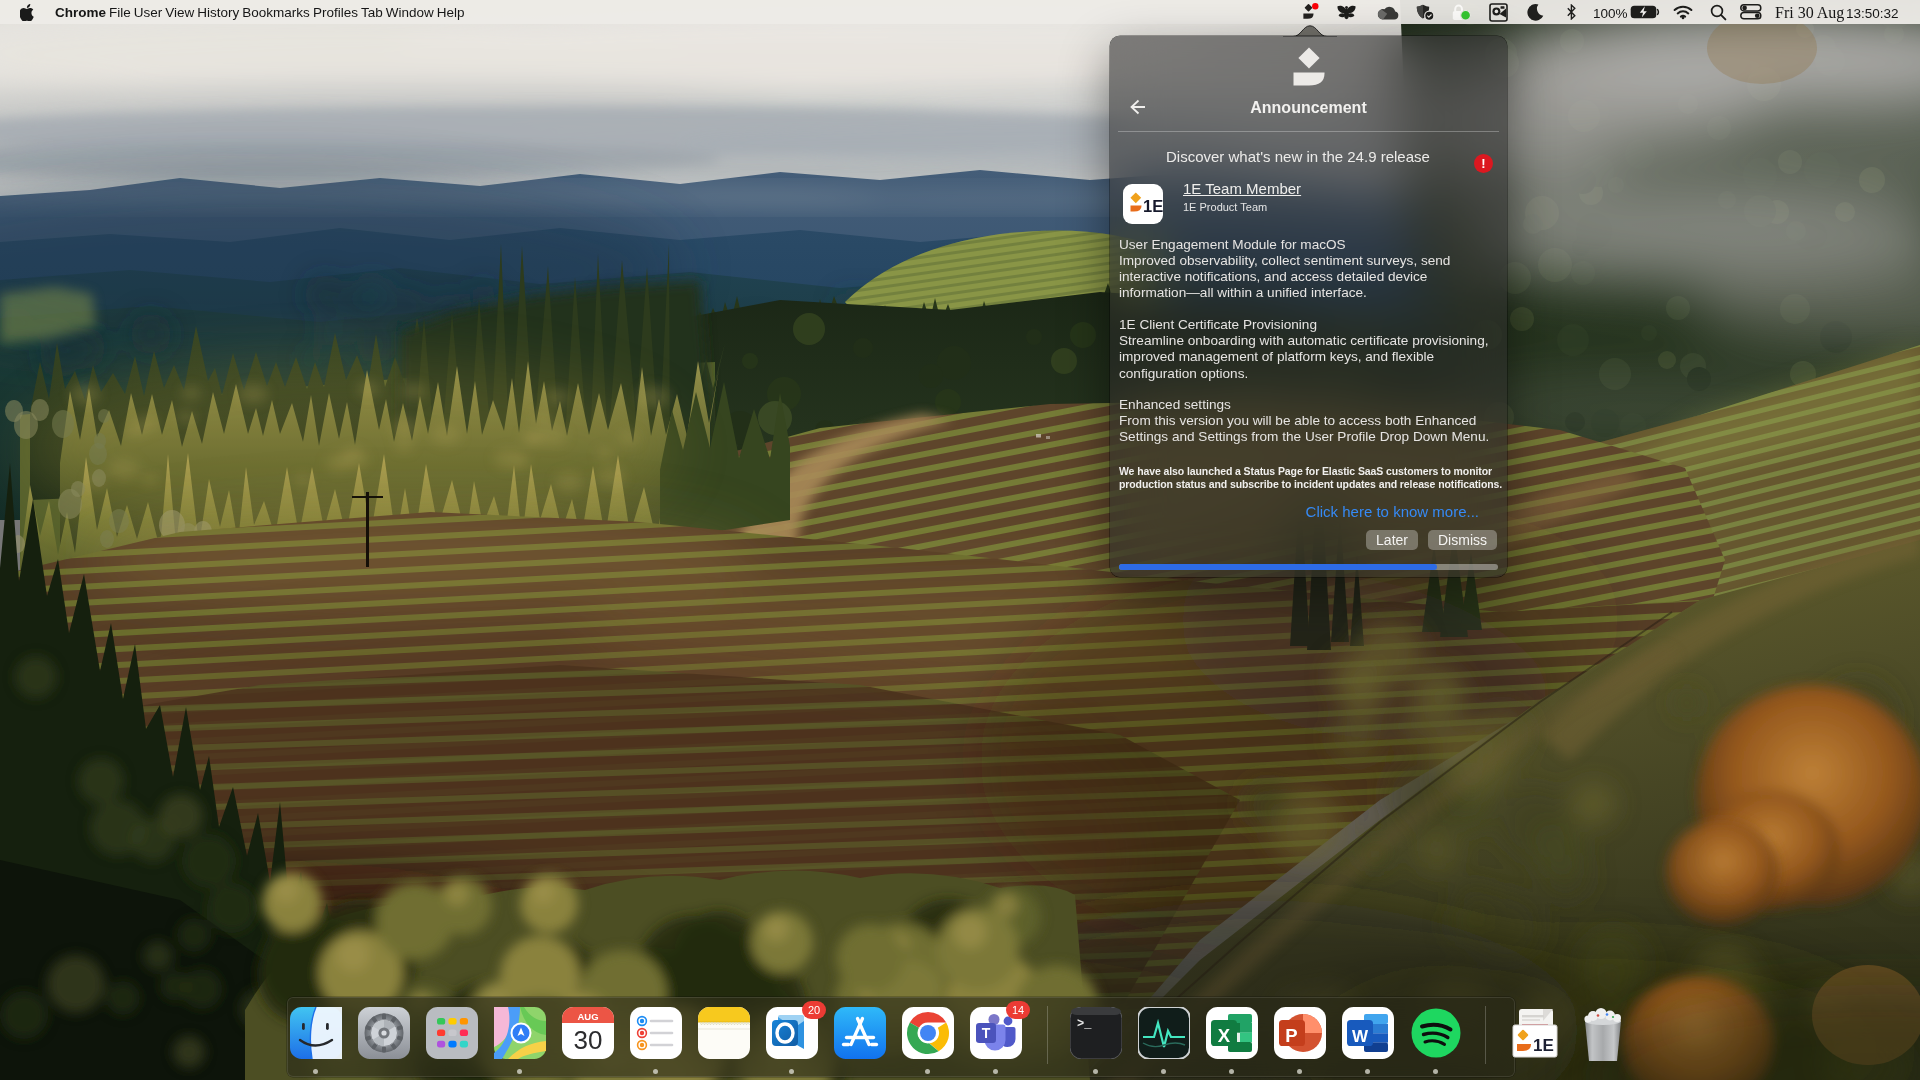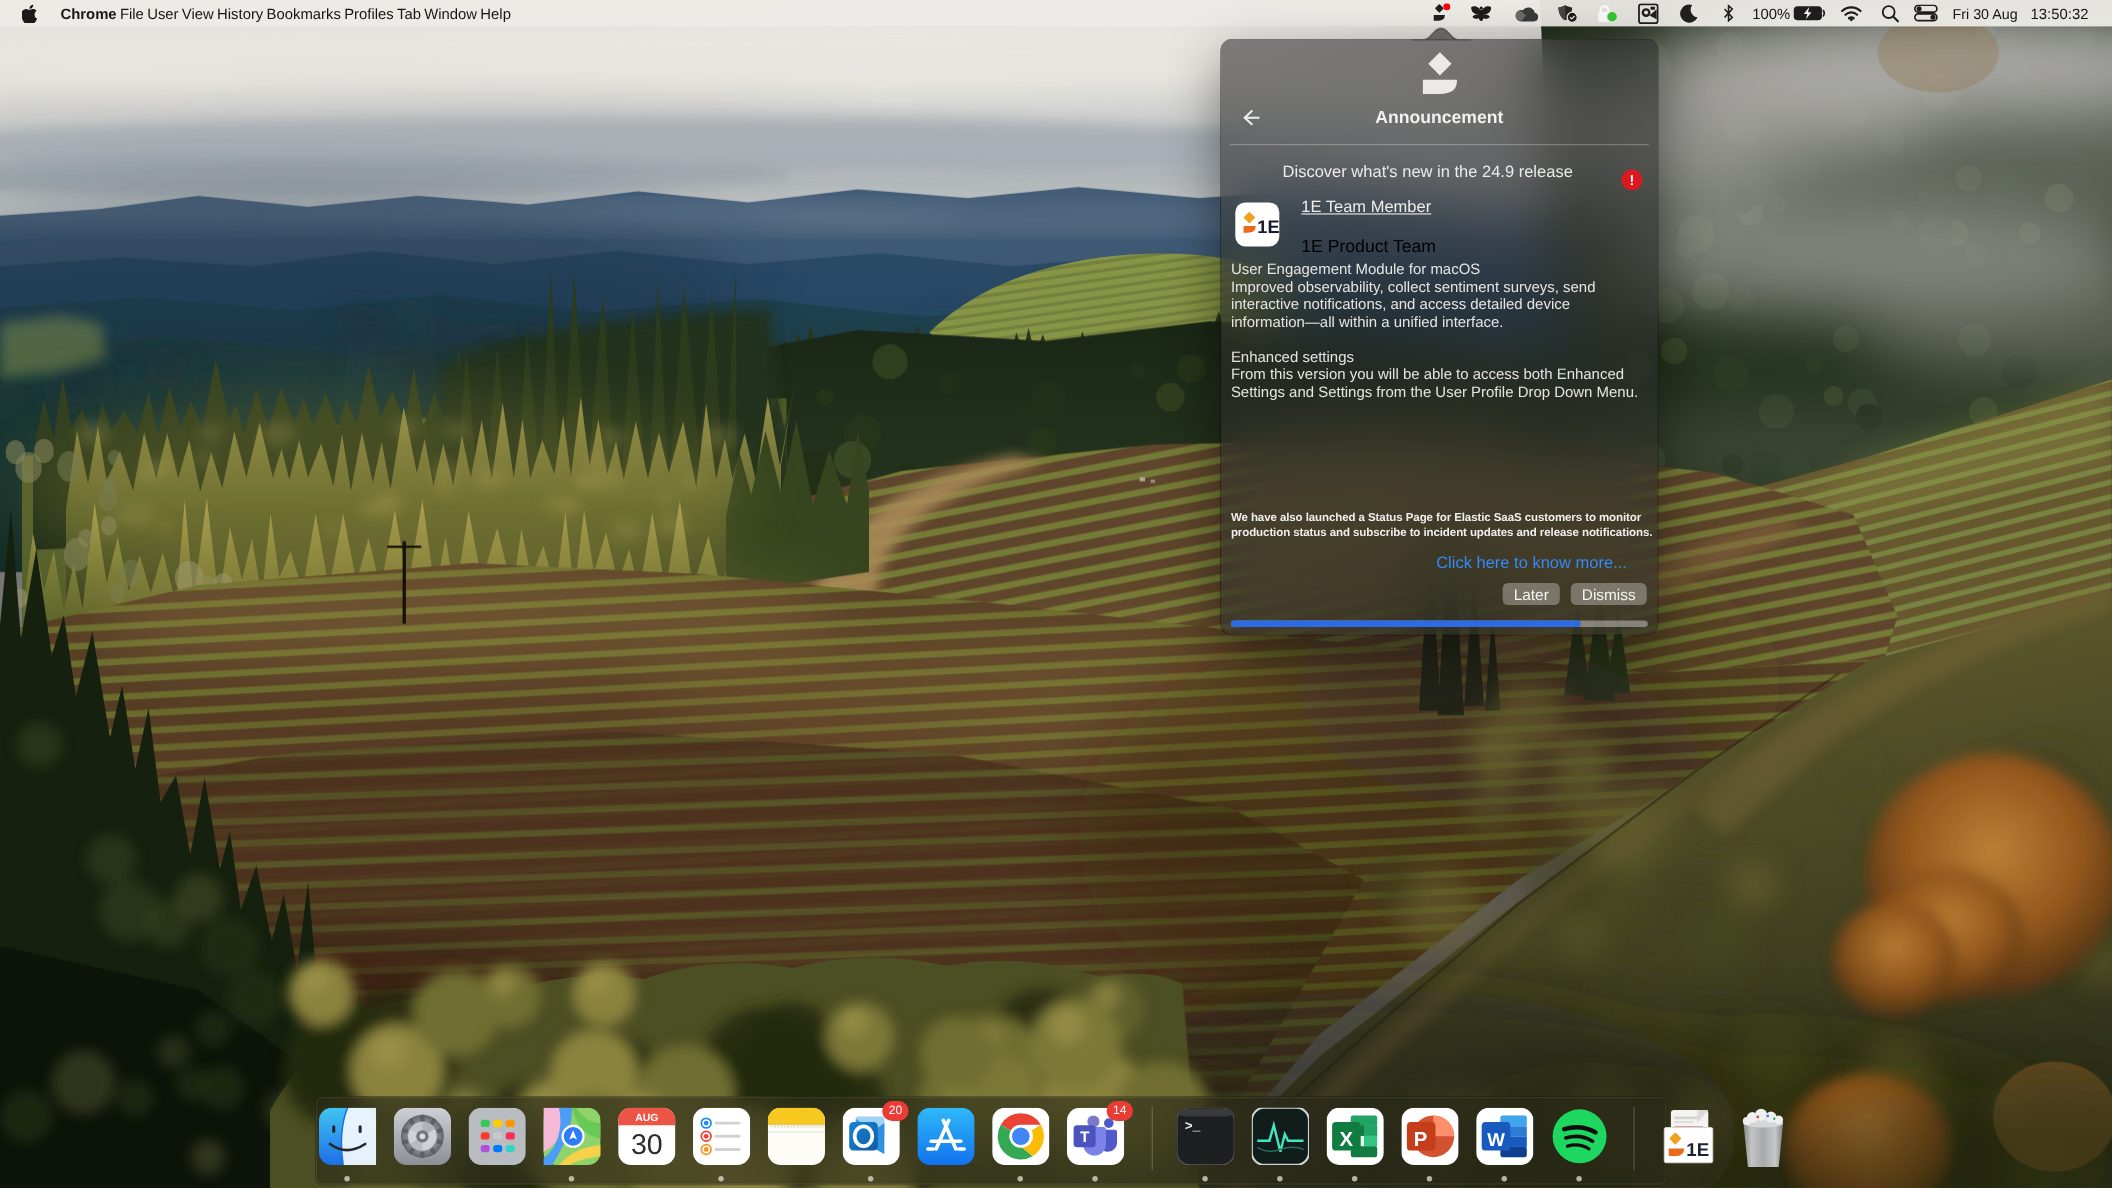--- a/index.html
+++ b/index.html
@@ -16,21 +16,21 @@
 box-shadow:0 0 0 0.5px rgba(0,0,0,0.65), 0 18px 50px rgba(0,0,0,0.45);color:#e9e7e5;}
 #panel .logo{position:absolute;left:0;right:0;top:11px;display:flex;justify-content:center;}
 #panel .title{position:absolute;top:63px;left:0;right:0;text-align:center;font-size:16px;font-weight:bold;color:#f2f1ef;}
 #panel .back{position:absolute;top:61px;left:16px;width:20px;height:20px;}
 #panel .divider{position:absolute;top:95px;left:8px;right:8px;height:1px;background:rgba(255,255,255,0.28);}
 #panel .discover{position:absolute;top:112px;left:56px;font-size:15px;color:#ecebe9;}
 #panel .alert{position:absolute;top:118px;right:14px;width:19px;height:19px;border-radius:50%;background:#dc1820;
 color:#fff;font-weight:bold;font-size:13px;text-align:center;line-height:19px;}
 #panel .appicon{position:absolute;top:148px;left:13px;width:40px;height:40px;border-radius:9px;background:#fff;}
 #panel .team{position:absolute;top:144px;left:73px;font-size:15px;color:#efeeec;text-decoration:underline;}
-#panel .team2{position:absolute;top:180px;left:73px;font-size:16px;color:#000000;}
+#panel .team2{position:absolute;top:165px;left:73px;font-size:11px;color:#e5e5e5;}
 #panel .body{position:absolute;top:200.5px;left:9px;width:382px;font-size:13.6px;line-height:16.3px;color:#e6e4e2;}
 #panel .body p{margin:0 0 15px 0;}
 #panel .small{position:absolute;top:429px;left:9px;width:390px;font-size:10.5px;line-height:13.4px;font-weight:bold;color:#f0efed;letter-spacing:-0.1px;}
 #panel .link{position:absolute;top:467px;right:28px;font-size:15px;color:#368af5;}
 #panel .btns{position:absolute;top:494px;right:10px;display:flex;gap:10px;}
 #panel .btn{height:20px;padding:0 10px;border-radius:5px;background:rgba(255,255,255,0.30);
 font-size:14px;color:#f4f3f1;display:flex;align-items:center;}
 #panel .track{position:absolute;top:528px;left:9px;width:379px;height:6px;border-radius:3px;background:rgba(225,225,225,0.45);}
 #panel .fill{width:318px;height:6px;border-radius:3px;background:#2d6be6;}
 #dock{position:absolute;left:287px;top:997px;width:1228px;height:80px;border-radius:6px;
@@ -728,21 +728,21 @@
       <path d="M11.2,11.2 L15.4,15.4" stroke="#1d1d1b" stroke-width="1.9" stroke-linecap="round"></path>
       </svg></div>
     <div style="position:absolute;left:1740px;top:4px;"><svg width="22" height="16" viewBox="0 0 22 16">
       <g fill="none" stroke="#1d1d1b" stroke-width="1.5">
       <rect x="0.8" y="0.8" width="20" height="6.2" rx="3.1"></rect>
       <rect x="0.8" y="8.6" width="20" height="6.2" rx="3.1"></rect>
         </g>
       <circle cx="4.6" cy="3.9" r="2.3" fill="#1d1d1b"></circle>
       <circle cx="17.2" cy="11.7" r="2.3" fill="#1d1d1b"></circle>
       </svg></div>
-    <div style="position:absolute;left:1775px;top:4px;"><span style="font-size:13px;">Fri 30 Aug</span></div>
+    <div style="position:absolute;left:1775px;top:4px;"><span style="font-size:16px;font-family:Liberation Serif, serif;">Fri 30 Aug</span></div>
     <div style="position:absolute;left:1846px;top:4px;"><span style="font-size:13.5px;">13:50:32</span></div>
   </div>
 <svg class="beak" viewBox="0 0 54 13">
     <path d="M0,12.5 L10,12.5 C18,12.5 20,1.8 27,1.8 C34,1.8 36,12.5 44,12.5 L54,12.5 Z" fill="#716f69" stroke="#1b1b1b" stroke-width="0.9"></path>
   </svg>
 <div id="panel">
  <div class="logo">
       <svg width="34" height="40" viewBox="0 0 34 40">
    <rect x="9.5" y="3.5" width="15" height="15" transform="rotate(45 17 11)" fill="#eceae7"></rect>
    <path d="M1.5,25.5 H32.5 V26.5 Q32.5,38.5 17,38.5 H1.5 Z" fill="#eceae7"></path>
@@ -757,20 +757,21 @@
  <div class="alert">!</div>
  <div class="appicon"><svg width="40" height="40" viewBox="0 0 40 40">
    <rect x="9" y="10" width="7.6" height="7.6" transform="rotate(45 12.8 13.8)" fill="#f0a11c"></rect>
    <path d="M7.5,21.5 H18.5 V22 Q18.5,27.5 11,27.5 H7.5 Z" fill="#e86c1a"></path>
    <text x="20" y="27.5" font-size="16.5" font-weight="bold" fill="#16192c" font-family="Liberation Sans">1E</text>
  </svg></div>
  <div class="team">1E Team Member</div>
  <div class="team2">1E Product Team</div>
  <div class="body">
   <p>User Engagement Module for macOS<br>Improved observability, collect sentiment surveys, send<br>interactive notifications, and access detailed device<br>information—all within a unified interface.</p>
+  <p>1E Client Certificate Provisioning<br>Streamline onboarding with automatic certificate provisioning,<br>improved management of platform keys, and flexible<br>configuration options.</p>
   <p>Enhanced settings<br>From this version you will be able to access both Enhanced<br>Settings and Settings from the User Profile Drop Down Menu.</p>
  </div>
  <div class="small">We have also launched a Status Page for Elastic SaaS customers to monitor<br>production status and subscribe to incident updates and release notifications.</div>
  <div class="link">Click here to know more...</div>
  <div class="btns">
       <div class="btn">Later</div>
       <div class="btn">Dismiss</div>
     </div>
  <div class="track">
       <div class="fill"></div>

